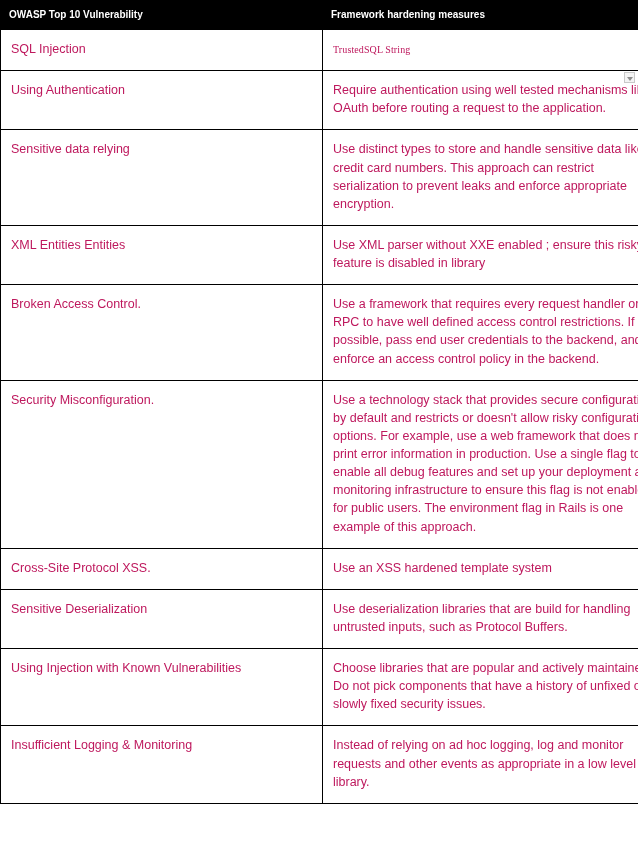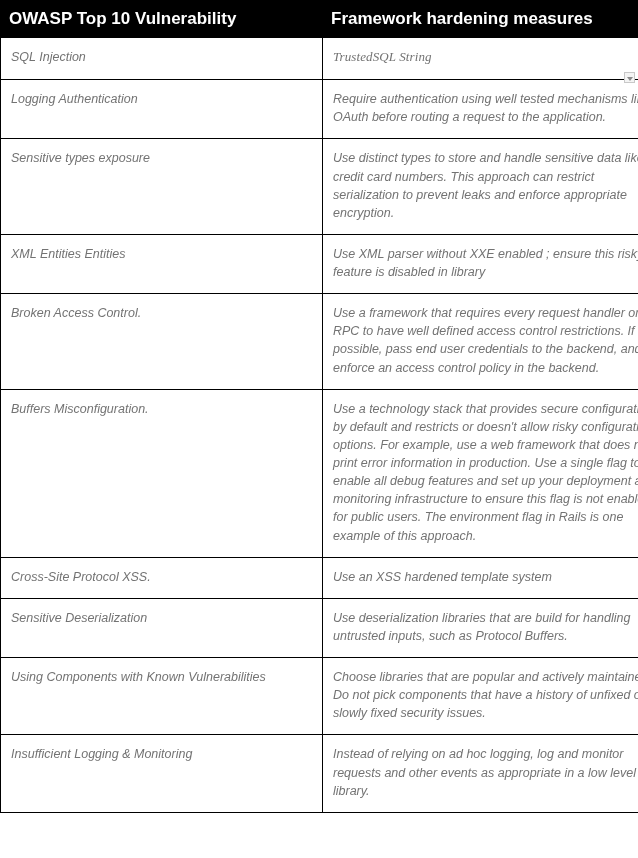--- a/index.html
+++ b/index.html
@@ -28,43 +28,42 @@
   }
   table.vuln-table th,
   table.vuln-table td {
     border: 1px solid #000000;
     vertical-align: top;
     text-align: left;
   }
   thead th {
     background: #000000;
     color: #ffffff;
-    font-size: 17px;
+    font-size: 10px;
     font-weight: bold;
     padding: 8px 8px 8px 8px;
     line-height: 1.2;
   }
   thead th.col-vuln { width: 305px; }
   thead th.col-measure { width: 333px; }
   tbody td {
     font-size: 12.5px;
     line-height: 1.45;
     padding: 10px 10px 12px 10px;
-    color: #737373;
-    font-style: italic;
+    color: #be185d;
   }
   tbody td.col-vuln {
     width: 305px;
   }
   tbody td.col-measure {
     width: 333px;
   }
   .serif-term {
     font-family: "Liberation Serif", serif;
-    font-size: 13px;
+    font-size: 10px;
     letter-spacing: 0.1px;
   }
   .scroll-marker {
     position: absolute;
     right: 3px;
     top: 72px;
     width: 11px;
     height: 11px;
     border: 1px solid #c8c8c8;
     background: #f4f4f4;
@@ -93,49 +92,49 @@
         <th class="col-vuln">OWASP Top 10 Vulnerability</th>
         <th class="col-measure">Framework hardening measures</th>
       </tr>
     </thead>
     <tbody>
       <tr>
         <td class="col-vuln">SQL Injection</td>
         <td class="col-measure"><span class="serif-term">TrustedSQL String</span></td>
       </tr>
       <tr>
-        <td class="col-vuln">Logging Authentication</td>
+        <td class="col-vuln">Using Authentication</td>
         <td class="col-measure">Require authentication using well tested mechanisms like OAuth before routing a request to the application.</td>
       </tr>
       <tr>
-        <td class="col-vuln">Sensitive types exposure</td>
+        <td class="col-vuln">Sensitive data relying</td>
         <td class="col-measure">Use distinct types to store and handle sensitive data like credit card numbers. This approach can restrict serialization to prevent leaks and enforce appropriate encryption.</td>
       </tr>
       <tr>
         <td class="col-vuln">XML Entities Entities</td>
         <td class="col-measure">Use XML parser without XXE enabled ; ensure this risky feature is disabled in library</td>
       </tr>
       <tr>
         <td class="col-vuln">Broken Access Control.</td>
         <td class="col-measure">Use a framework that requires every request handler or RPC to have well defined access control restrictions. If possible, pass end user credentials to the backend, and enforce an access control policy in the backend.</td>
       </tr>
       <tr>
-        <td class="col-vuln">Buffers Misconfiguration.</td>
+        <td class="col-vuln">Security Misconfiguration.</td>
         <td class="col-measure">Use a technology stack that provides secure configurations by default and restricts or doesn't allow risky configuration options. For example, use a web framework that does not print error information in production. Use a single flag to enable all debug features and set up your deployment and monitoring infrastructure to ensure this flag is not enabled for public users. The environment flag in Rails is one example of this approach.</td>
       </tr>
       <tr>
         <td class="col-vuln">Cross-Site Protocol XSS.</td>
         <td class="col-measure">Use an XSS hardened template system</td>
       </tr>
       <tr>
         <td class="col-vuln">Sensitive Deserialization</td>
         <td class="col-measure">Use deserialization libraries that are build for handling untrusted inputs, such as Protocol Buffers.</td>
       </tr>
       <tr>
-        <td class="col-vuln">Using Components with Known Vulnerabilities</td>
+        <td class="col-vuln">Using Injection with Known Vulnerabilities</td>
         <td class="col-measure">Choose libraries that are popular and actively maintained. Do not pick components that have a history of unfixed or slowly fixed security issues.</td>
       </tr>
       <tr>
         <td class="col-vuln">Insufficient Logging &amp; Monitoring</td>
         <td class="col-measure">Instead of relying on ad hoc logging, log and monitor requests and other events as appropriate in a low level library.</td>
       </tr>
     </tbody>
   </table>
 
   <div class="scroll-marker"></div>

